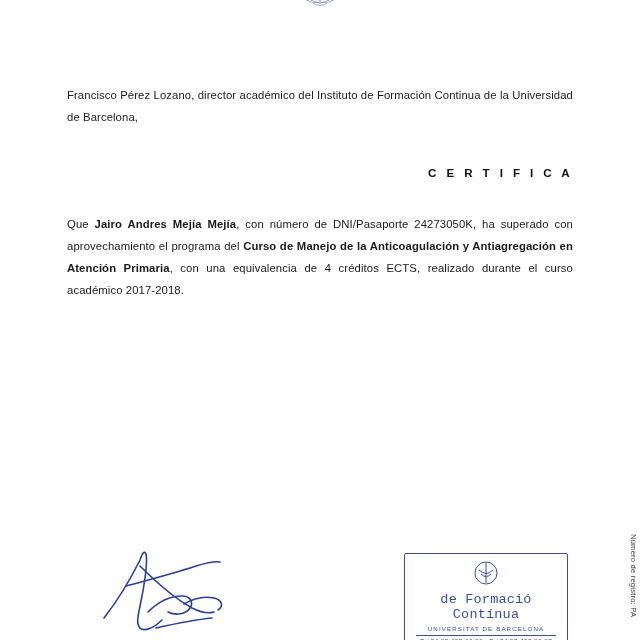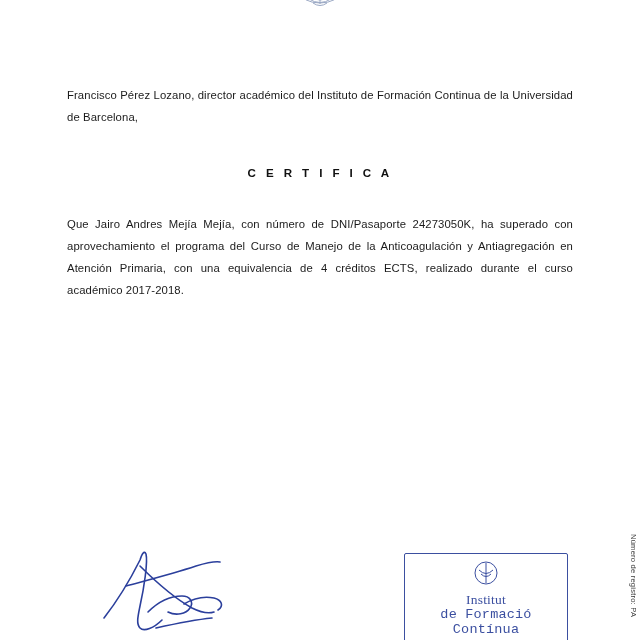--- a/index.html
+++ b/index.html
@@ -48,32 +48,32 @@
     font-size: 11.3px;
     line-height: 1.95;
     text-align: justify;
     color: #1b1b1b;
     letter-spacing: 0.1px;
   }
 
   .intro { margin: 0 0 0 0; }
 
   .certifica {
-    text-align: center;
+    text-align: right;
     font-size: 11.6px;
     font-weight: bold;
     letter-spacing: 3.4px;
     margin: 38px 0 34px 0;
     color: #111;
   }
 
   .body-para { margin: 0; }
   .closing { margin: 28px 0 0 0; }
 
-  .b { font-weight: normal; }
+  .b { font-weight: bold; }
 
   
   .signature {
     position: absolute;
     left: 96px;
     top: 540px;
     width: 150px;
     height: 100px;
     overflow: hidden;
   }
@@ -179,21 +179,20 @@
   </div>
 
   <div class="stamp">
     <div class="stamp-box">
       <svg class="stamp-seal" viewBox="0 0 26 26" fill="none" stroke="#3b4fa0" stroke-width="1">
         <circle cx="13" cy="13" r="11"></circle>
         <path d="M6 10 q7 7 14 0"></path>
         <path d="M8 14 q5 5 10 0"></path>
         <path d="M13 3 v20"></path>
       </svg>
-      <div class="stamp-l1">Institut</div>
       <div class="stamp-l2">de Formació Contínua</div>
       <div class="stamp-l3">UNIVERSITAT DE BARCELONA</div>
       <div class="stamp-rule"></div>
       <div class="stamp-l4">T +34 93 403 96 96 · F +34 93 403 96 97</div>
     </div>
   </div>
 
   <div class="vertical-note">Número de registro: PA</div>
 
 </div>

